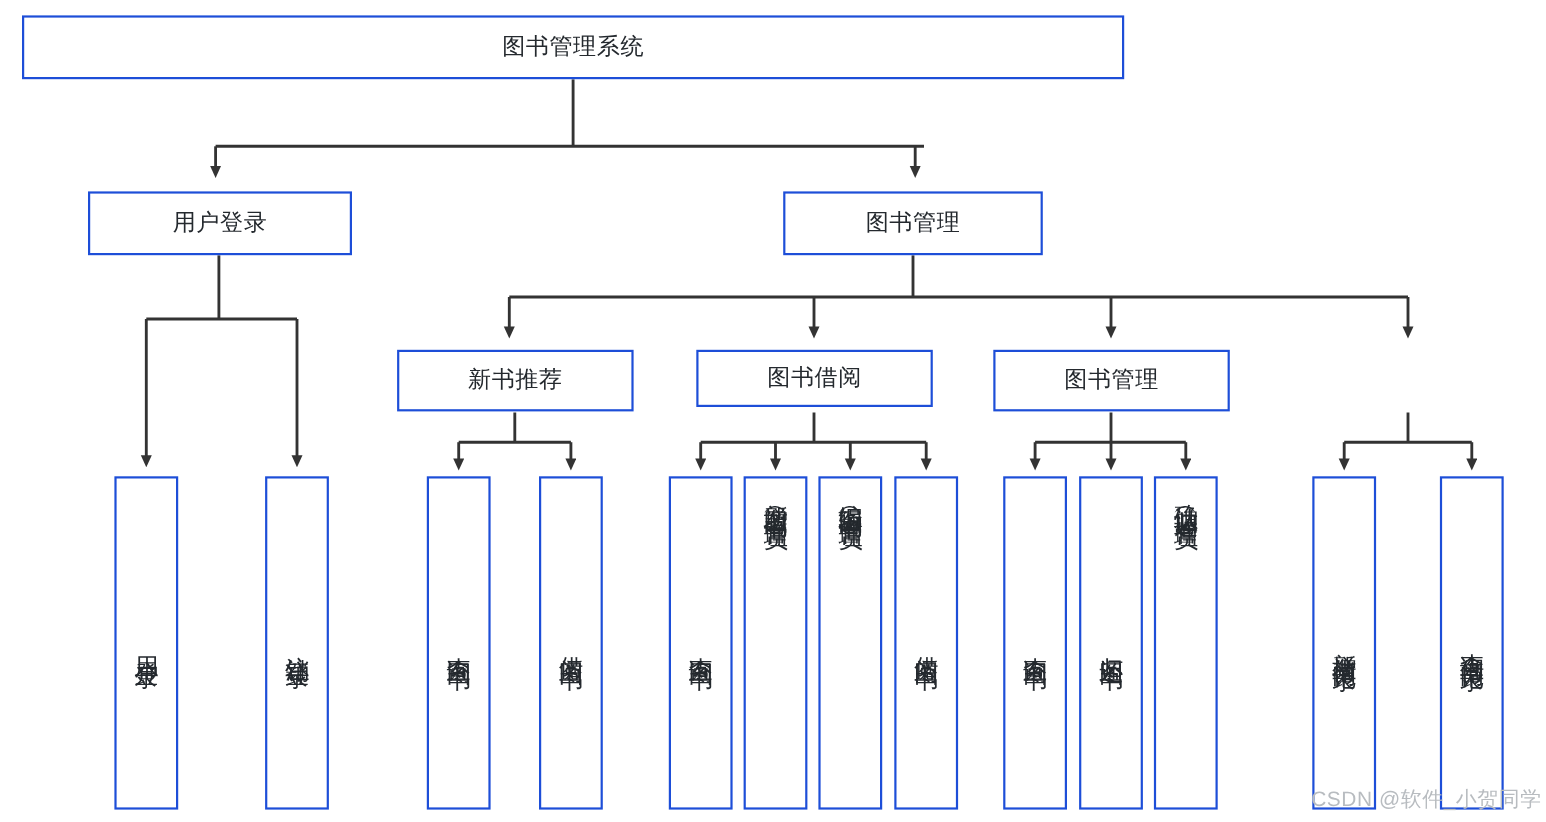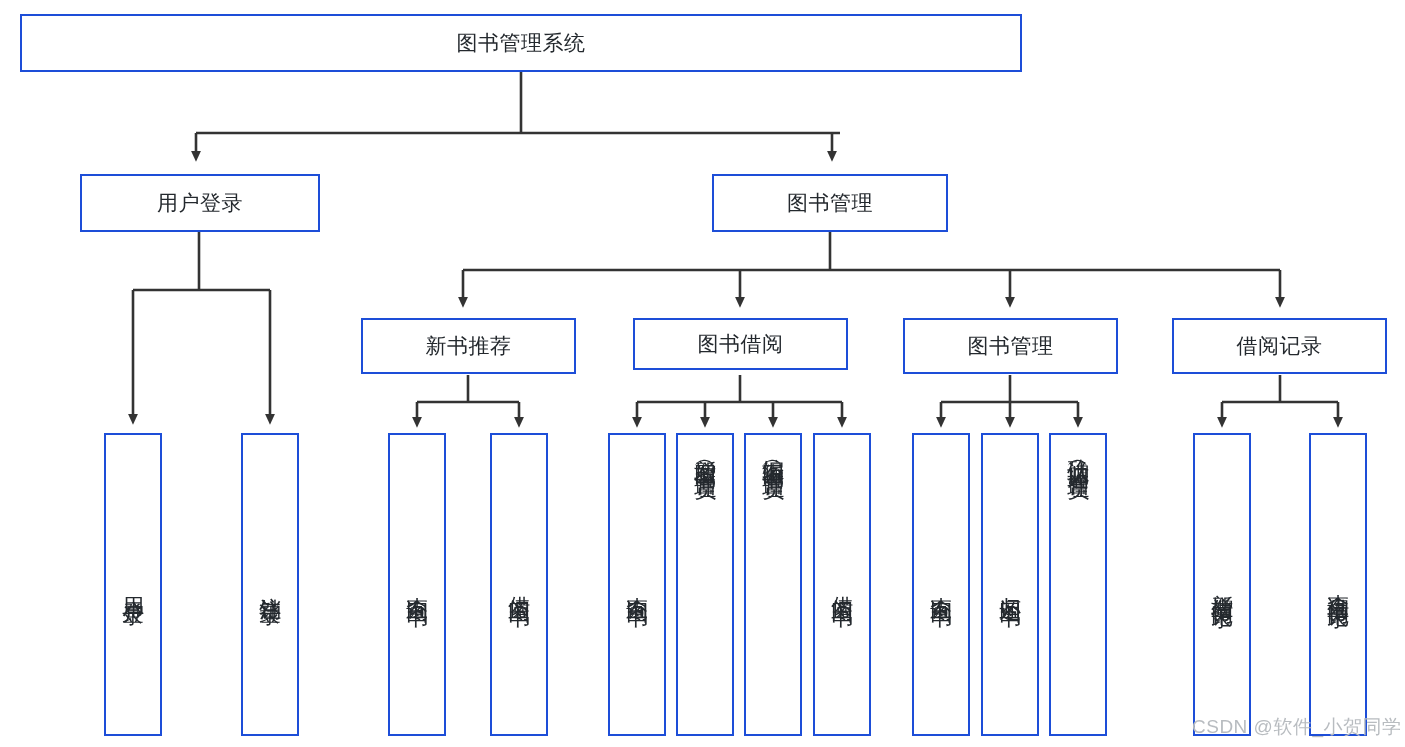--- a/index.html
+++ b/index.html
@@ -140,23 +140,20 @@
   </div>
 
   <div class="node-box" style="left:633px; top:318px; width:215px; height:52px;">
     <span class="node-label">图书借阅</span>
   </div>
 
   <div class="node-box" style="left:903px; top:318px; width:215px; height:56px;">
     <span class="node-label">图书管理</span>
   </div>
 
-  <div class="node-box" style="left:1172px; top:318px; width:215px; height:56px;">
-    <span class="node-label">借阅记录</span>
-  </div>
 
   <div class="node-box vertical center-v" style="left:104px; top:433px; width:58px; height:303px;">
     <span class="node-label">用户登录</span>
   </div>
 
   <div class="node-box vertical center-v" style="left:241px; top:433px; width:58px; height:303px;">
     <span class="node-label">注销登录</span>
   </div>
 
   <div class="node-box vertical center-v" style="left:388px; top:433px; width:58px; height:303px;">

